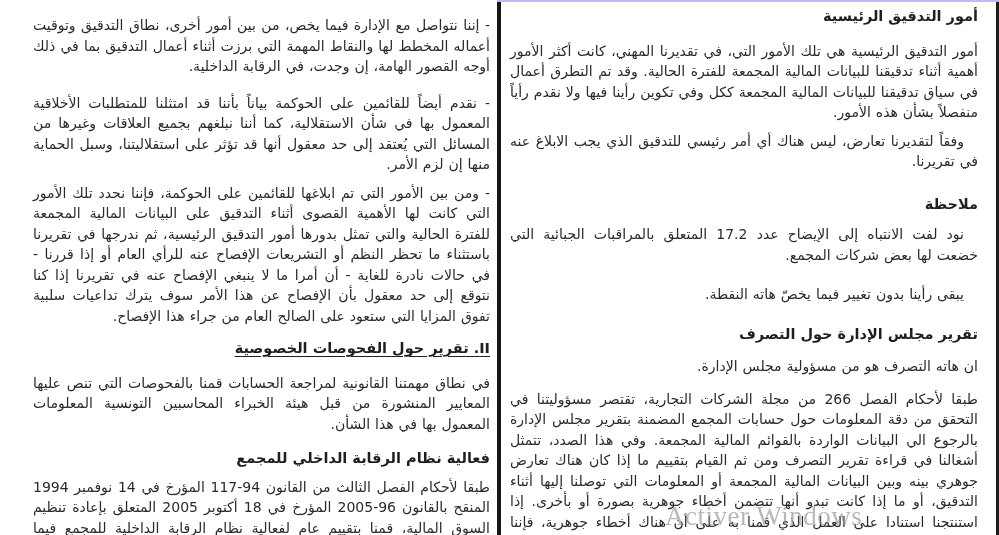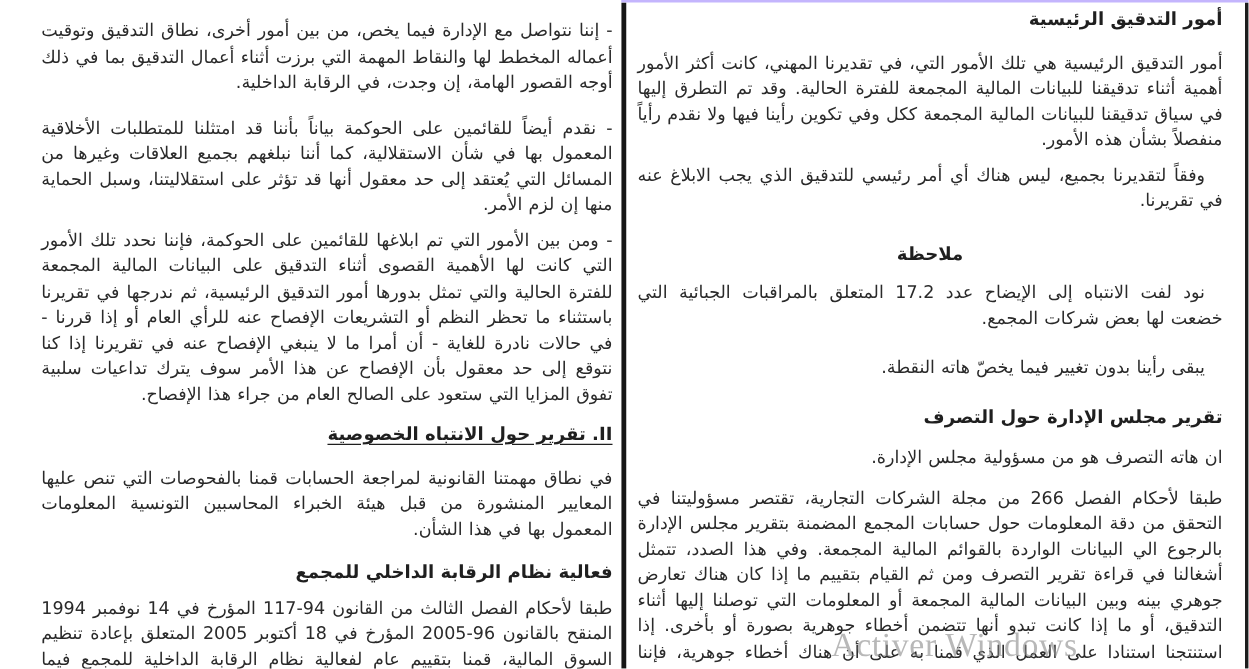--- a/index.html
+++ b/index.html
@@ -73,21 +73,21 @@
     margin: 0;
     font-size: 14.5px;
     line-height: 20.5px;
     font-weight: bold;
     color: #1f1f1f;
     text-align: right;
   }
   .underlined { text-decoration: underline; text-underline-offset: 3px; }
   .ind { text-indent: 14px; }
   .mb8  { margin-bottom: 8px; }
-  .mb10 { margin-bottom: 10px; text-align: center; }
+  .mb10 { margin-bottom: 10px; }
   .mb12 { margin-bottom: 12px; }
   .mb14 { margin-bottom: 14px; }
   .mb16 { margin-bottom: 16px; }
   .mb19 { margin-bottom: 19px; }
   .mb22 { margin-bottom: 22px; }
   .watermark {
     position: absolute;
     left: 168px;
     top: 499px;
     z-index: 3;
@@ -103,31 +103,31 @@
 </style>
 </head>
 <body>
 
 <div class="canvas">
 
   <div class="page page-left">
     <p class="para mb16">- إننا نتواصل مع الإدارة فيما يخص، من بين أمور أخرى، نطاق التدقيق وتوقيت أعماله المخطط لها والنقاط المهمة التي برزت أثناء أعمال التدقيق بما في ذلك أوجه القصور الهامة، إن وجدت، في الرقابة الداخلية.</p>
     <p class="para mb8">- نقدم أيضاً للقائمين على الحوكمة بياناً بأننا قد امتثلنا للمتطلبات الأخلاقية المعمول بها في شأن الاستقلالية، كما أننا نبلغهم بجميع العلاقات وغيرها من المسائل التي يُعتقد إلى حد معقول أنها قد تؤثر على استقلاليتنا، وسبل الحماية منها إن لزم الأمر.</p>
     <p class="para mb12">- ومن بين الأمور التي تم ابلاغها للقائمين على الحوكمة، فإننا نحدد تلك الأمور التي كانت لها الأهمية القصوى أثناء التدقيق على البيانات المالية المجمعة للفترة الحالية والتي تمثل بدورها أمور التدقيق الرئيسية، ثم ندرجها في تقريرنا باستثناء ما تحظر النظم أو التشريعات الإفصاح عنه للرأي العام أو إذا قررنا - في حالات نادرة للغاية - أن أمرا ما لا ينبغي الإفصاح عنه في تقريرنا إذا كنا نتوقع إلى حد معقول بأن الإفصاح عن هذا الأمر سوف يترك تداعيات سلبية تفوق المزايا التي ستعود على الصالح العام من جراء هذا الإفصاح.</p>
-    <h3 class="heading underlined mb14">II. تقرير حول الانتباه الخصوصية</h3>
+    <h3 class="heading underlined mb14">II. تقرير حول الفحوصات الخصوصية</h3>
     <p class="para mb14">في نطاق مهمتنا القانونية لمراجعة الحسابات قمنا بالفحوصات التي تنص عليها المعايير المنشورة من قبل هيئة الخبراء المحاسبين التونسية المعلومات المعمول بها في هذا الشأن.</p>
     <h3 class="heading mb8">فعالية نظام الرقابة الداخلي للمجمع</h3>
     <p class="para">طبقا لأحكام الفصل الثالث من القانون 94-117 المؤرخ في 14 نوفمبر 1994 المنقح بالقانون 96-2005 المؤرخ في 18 أكتوبر 2005 المتعلق بإعادة تنظيم السوق المالية، قمنا بتقييم عام لفعالية نظام الرقابة الداخلية للمجمع فيما يتعلق بمعالجة المعلومات المحاسبية وإعداد البيانات المالية المجمعة. وفي هذا الصدد، نذكر بأن مسؤولية تصميم واعداد نظام الرقابة الداخلية وكذلك الرصد الدوري لفعاليته وكفاءته تقع على عاتق الإدارة ومجلس الإدارة.</p>
   </div>
 
   <div class="page page-right">
     <div class="content">
       <h3 class="heading mb14">أمور التدقيق الرئيسية</h3>
-      <p class="para mb8">أمور التدقيق الرئيسية هي تلك الأمور التي، في تقديرنا المهني، كانت أكثر الأمور أهمية أثناء تدقيقنا للبيانات المالية المجمعة للفترة الحالية. وقد تم التطرق إليها في سياق تدقيقنا للبيانات المالية المجمعة ككل وفي تكوين رأينا فيها ولا نقدم رأياً منفصلاً بشأن هذه الأمور.</p>
-      <p class="para ind mb22">وفقاً لتقديرنا بجميع، ليس هناك أي أمر رئيسي للتدقيق الذي يجب الابلاغ عنه في تقريرنا.</p>
+      <p class="para mb8">أمور التدقيق الرئيسية هي تلك الأمور التي، في تقديرنا المهني، كانت أكثر الأمور أهمية أثناء تدقيقنا للبيانات المالية المجمعة للفترة الحالية. وقد تم التطرق أعمال في سياق تدقيقنا للبيانات المالية المجمعة ككل وفي تكوين رأينا فيها ولا نقدم رأياً منفصلاً بشأن هذه الأمور.</p>
+      <p class="para ind mb22">وفقاً لتقديرنا تعارض، ليس هناك أي أمر رئيسي للتدقيق الذي يجب الابلاغ عنه في تقريرنا.</p>
       <h3 class="heading mb10">ملاحظة</h3>
       <p class="para ind mb19">نود لفت الانتباه إلى الإيضاح عدد 17.2 المتعلق بالمراقبات الجبائية التي خضعت لها بعض شركات المجمع.</p>
       <p class="para ind mb19">يبقى رأينا بدون تغيير فيما يخصّ هاته النقطة.</p>
       <h3 class="heading mb12">تقرير مجلس الإدارة حول التصرف</h3>
       <p class="para mb12">ان هاته التصرف هو من مسؤولية مجلس الإدارة.</p>
       <p class="para">طبقا لأحكام الفصل 266 من مجلة الشركات التجارية، تقتصر مسؤوليتنا في التحقق من دقة المعلومات حول حسابات المجمع المضمنة بتقرير مجلس الإدارة بالرجوع الي البيانات الواردة بالقوائم المالية المجمعة. وفي هذا الصدد، تتمثل أشغالنا في قراءة تقرير التصرف ومن ثم القيام بتقييم ما إذا كان هناك تعارض جوهري بينه وبين البيانات المالية المجمعة أو المعلومات التي توصلنا إليها أثناء التدقيق، أو ما إذا كانت تبدو أنها تتضمن أخطاء جوهرية بصورة أو بأخرى. إذا استنتجنا استنادا على العمل الذي قمنا به على أن هناك أخطاء جوهرية، فإننا ملزمون ببيان هذه الحقائق في تقريرنا.</p>
     </div>
     <div class="watermark">Activer Windows</div>
   </div>
 

